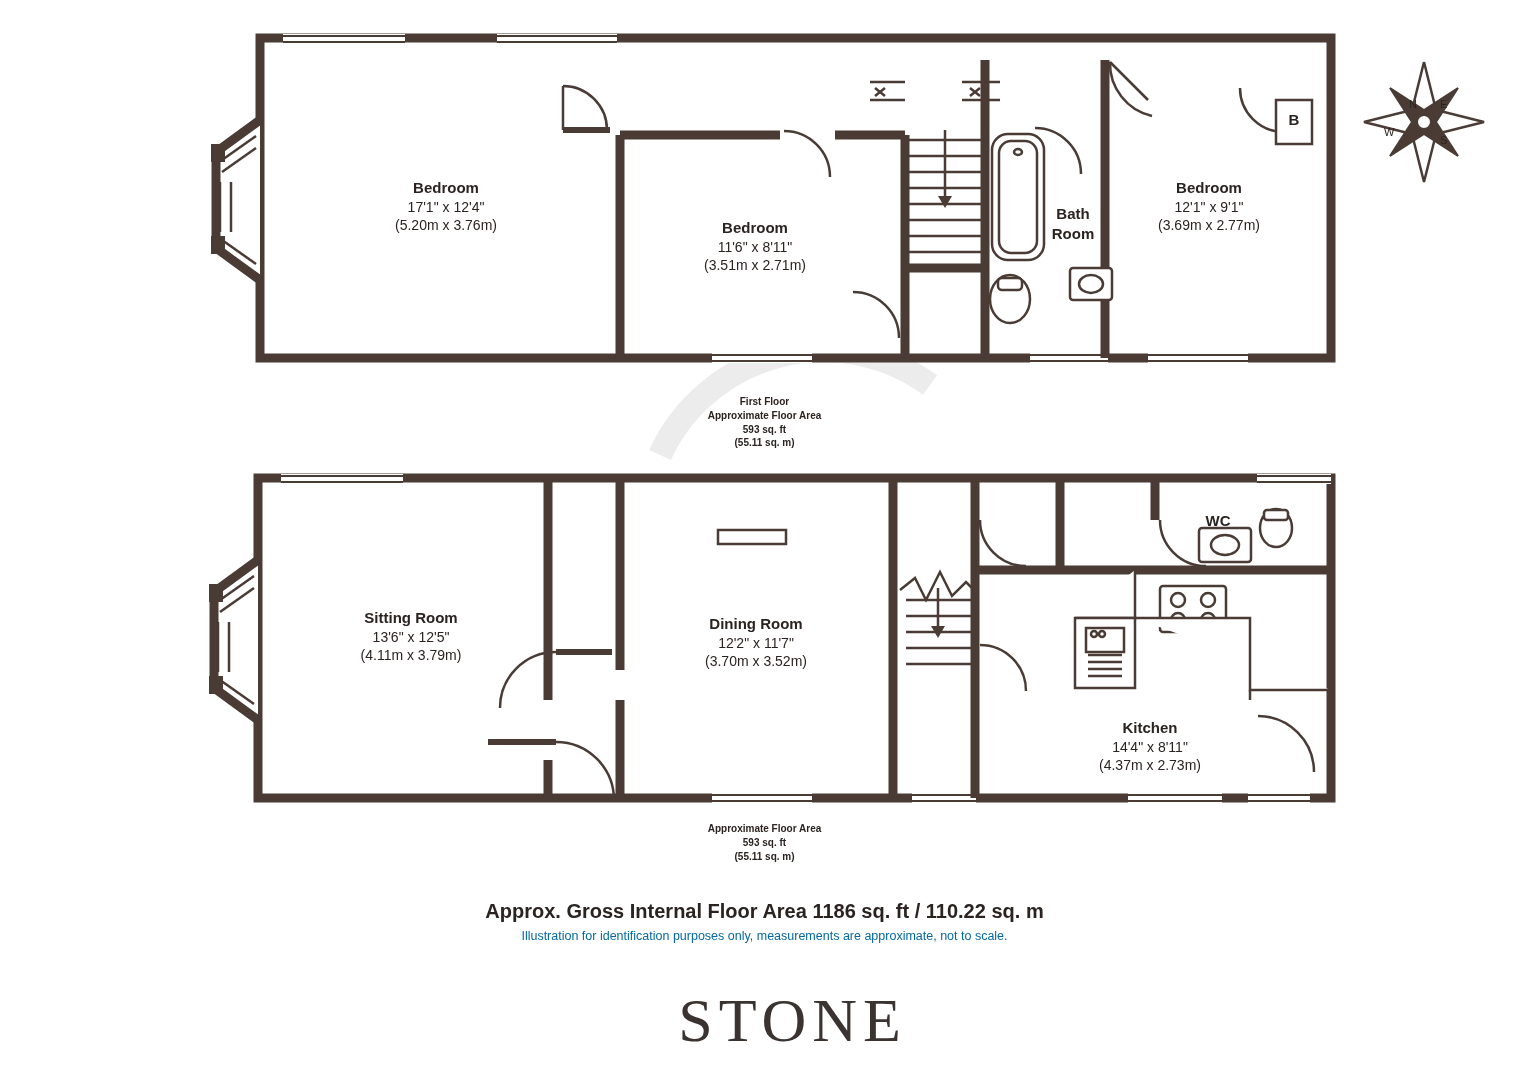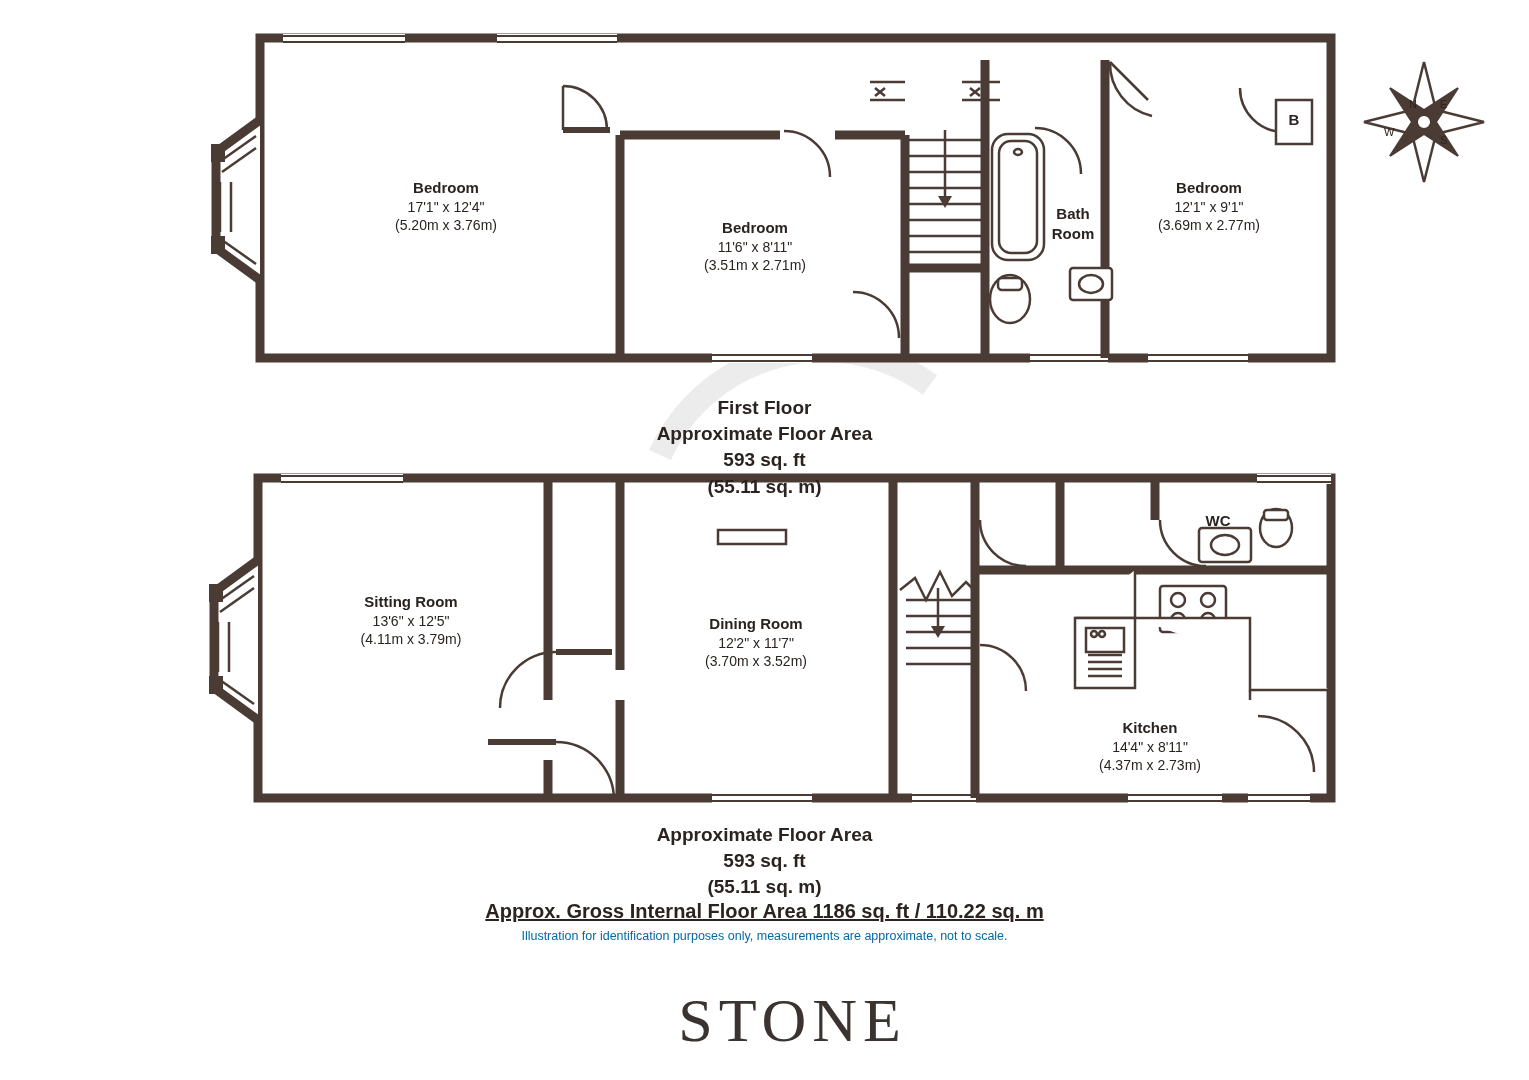--- a/index.html
+++ b/index.html
@@ -7,22 +7,22 @@
     width:1529px;height:1080px;background:#ffffff;
     font-family:"Liberation Sans", sans-serif;
     color:#2b2320;position:relative;overflow:hidden;
   }
   .stage{position:absolute;left:0;top:0;width:1529px;height:1080px;}
   svg.plan{position:absolute;left:0;top:0;width:1529px;height:1080px;}
   .lbl{position:absolute;text-align:center;line-height:1.32;}
   .lbl .name{font-weight:bold;font-size:15px;}
   .lbl .dim{font-size:14px;}
   .center-block{position:absolute;text-align:center;line-height:1.38;}
-  .center-block div{font-weight:bold;font-size:19px;}
-  .gross{position:absolute;width:100%;text-align:center;font-weight:bold;font-size:20px;text-decoration:underline;}
+  .center-block div{font-weight:bold;font-size:10px;}
+  .gross{position:absolute;width:100%;text-align:center;font-weight:bold;font-size:20px;}
   .disc{position:absolute;width:100%;text-align:center;font-size:12.5px;color:#0369a1;}
   .brand{position:absolute;width:100%;text-align:center;padding-left:28px;}
   .brand-text{font-family:"Liberation Serif", serif;font-size:62px;letter-spacing:6px;color:#3a3330;}
 </style>
 </head>
 <body>
 
 <div class="stage">
 
   <svg class="plan" viewBox="0 0 1529 1080">
@@ -252,21 +252,21 @@
     <div class="name">B</div>
   </div>
 
   <div class="center-block" style="left:0;top:395px;width:1529px;">
     <div>First Floor</div>
     <div>Approximate Floor Area</div>
     <div>593 sq. ft</div>
     <div>(55.11 sq. m)</div>
   </div>
 
-  <div class="lbl" style="left:295px;top:592px;width:232px;">
+  <div class="lbl" style="left:295px;top:608px;width:232px;">
     <div class="name">Sitting Room</div>
     <div class="dim">13'6" x 12'5"</div>
     <div class="dim">(4.11m x 3.79m)</div>
   </div>
 
   <div class="lbl" style="left:640px;top:614px;width:232px;">
     <div class="name">Dining Room</div>
     <div class="dim">12'2" x 11'7"</div>
     <div class="dim">(3.70m x 3.52m)</div>
   </div>

